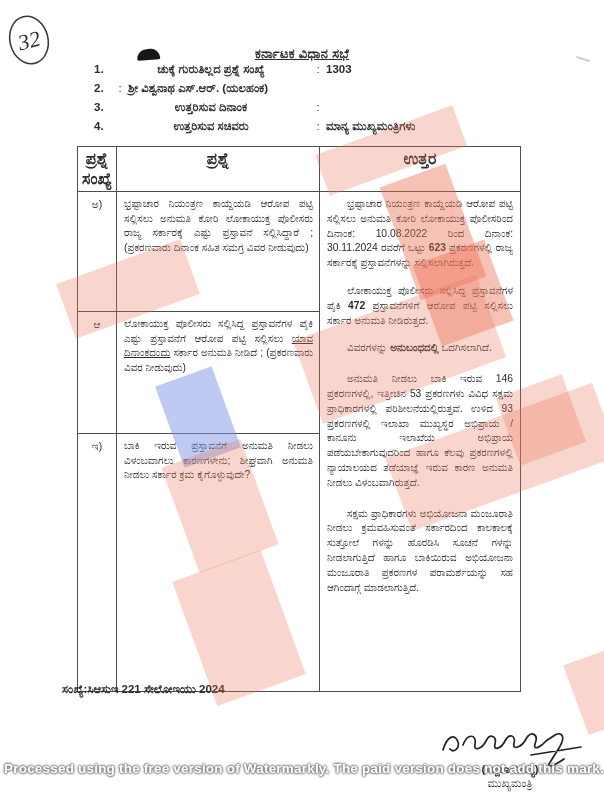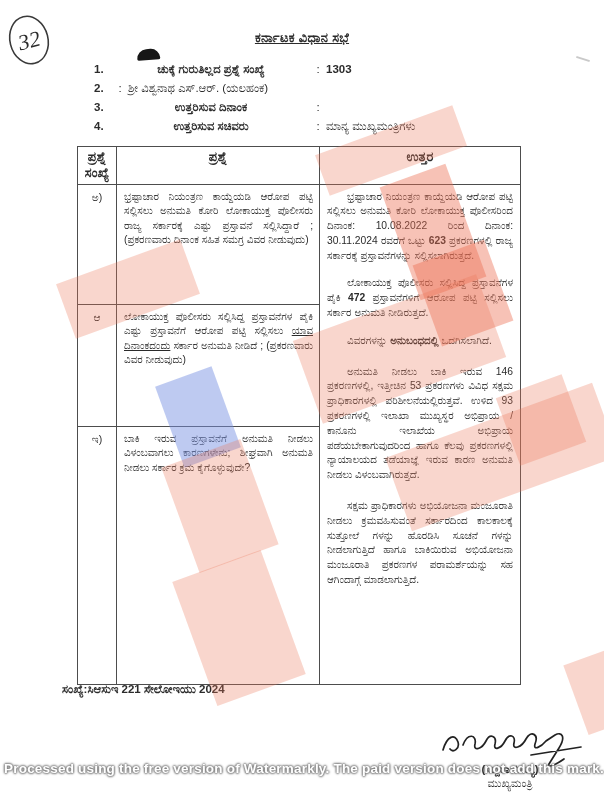--- a/index.html
+++ b/index.html
@@ -15,38 +15,38 @@
     transform:rotate(-14deg);
   }
   .corner-note svg{display:block;}
   .crescent{
     position:absolute;left:137px;top:49px;width:23px;height:11px;
     background:#161616;border-radius:12px 12px 2px 2px;transform:rotate(-4deg);
   }
   .tr-dash{position:absolute;left:576px;top:58px;width:14px;height:2px;background:#c9c9c9;transform:rotate(18deg);}
   
   .doc-title{
-    position:absolute;top:30px;left:0;width:100%;text-align:center;
+    position:absolute;top:46px;left:0;width:100%;text-align:center;
     font-size:13px;font-weight:bold;text-decoration:underline;letter-spacing:.3px;
   }
   
   .meta{position:absolute;left:94px;top:60px;width:460px;font-size:11.5px;}
   .meta-row{display:flex;line-height:19px;}
   .m-no{width:18px;font-weight:bold;}
   .m-label{width:198px;font-weight:bold;text-align:center;}
   .m-colon{width:16px;text-align:center;}
-  .m-value{flex:1;}
+  .m-value{flex:1;font-weight:bold;}
   .m-bold{font-weight:bold;}
   
   table.qa{
     position:absolute;left:77px;top:146px;width:443px;
     border-collapse:collapse;table-layout:fixed;
   }
   table.qa th,table.qa td{border:1px solid #4d4d4d;vertical-align:top;}
-  table.qa th{font-size:13px;font-weight:bold;padding:2px 2px;line-height:1.25;}
+  table.qa th{font-size:16px;font-weight:bold;padding:2px 2px;line-height:1.25;}
   col.c-no{width:39px;}col.c-q{width:203px;}col.c-a{width:201px;}
   td.qno{text-align:center;font-size:10.5px;padding-top:6px;}
   td.q{padding:5px 6px 5px 7px;font-size:10.3px;line-height:14.6px;text-align:justify;}
   td.ans{padding:5px 7px;font-size:10.3px;line-height:14.8px;}
   td.q p{margin:0;text-align:justify;}
   .ans p{margin:0 0 13px;text-indent:20px;text-align:justify;}
   .ans p:last-child{margin-bottom:6px;}
   .gap-lg{margin-bottom:16px !important;}
   
   .ref-line{position:absolute;left:62px;top:683px;font-size:11.5px;font-weight:bold;}

